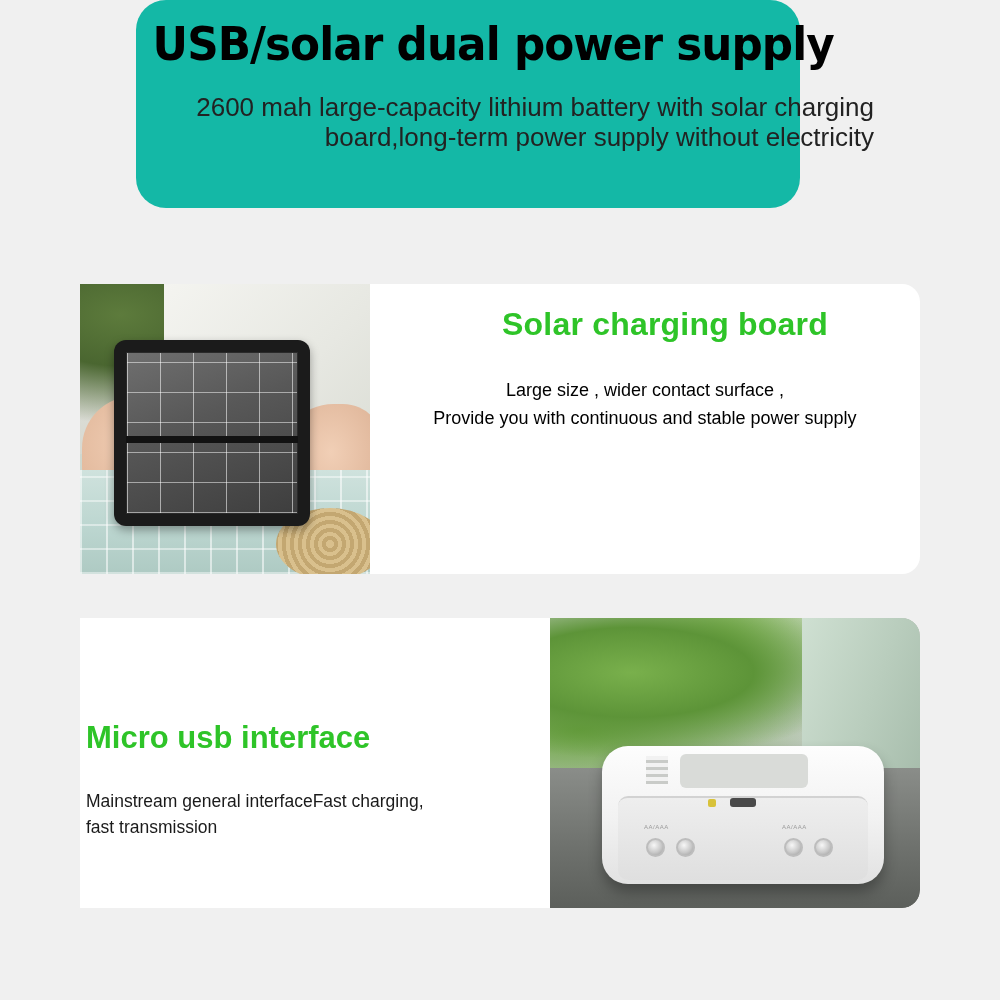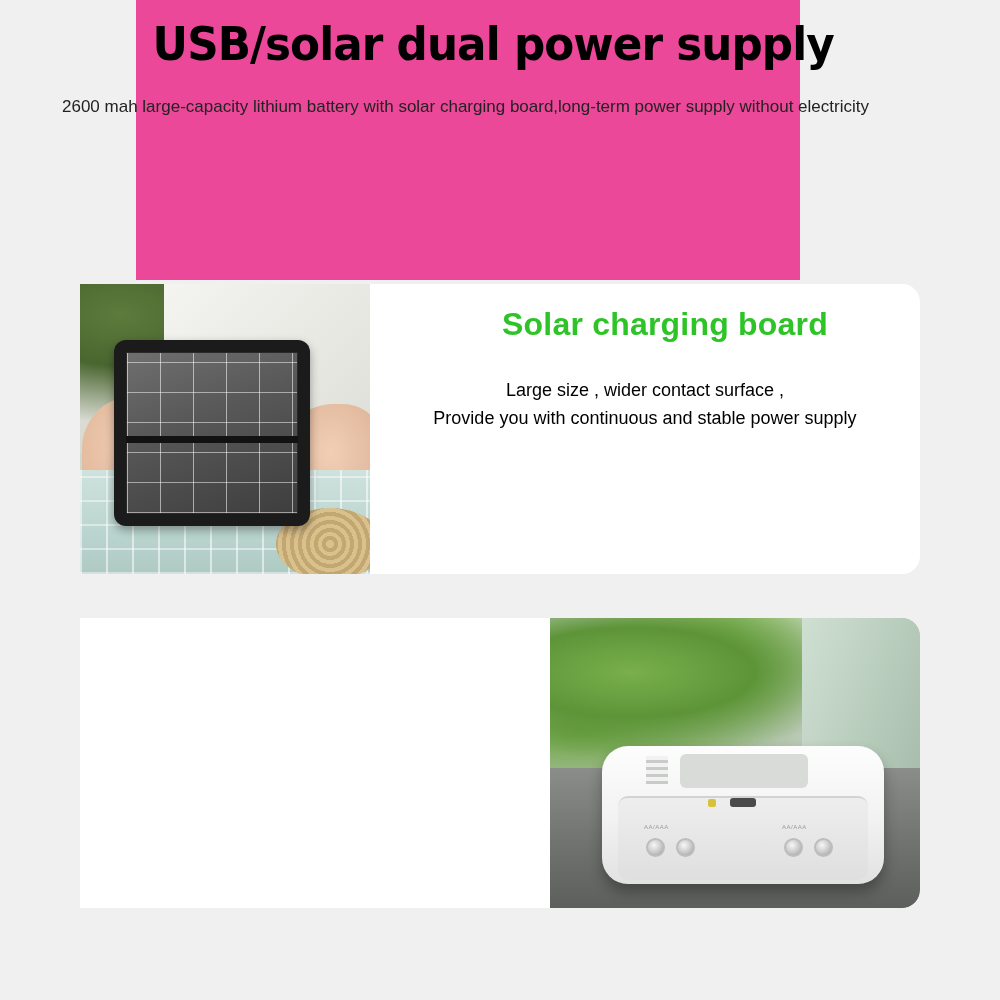--- a/index.html
+++ b/index.html
@@ -14,22 +14,23 @@
     overflow: hidden;
     position: relative;
   }
 
   
   .header-card {
     position: absolute;
     left: 136px;
     top: 0;
     width: 664px;
-    height: 280px;
-    background: #ec4899;
+    height: 208px;
+    background: #14b8a6;
+    border-radius: 30px;
   }
   .main-title {
     position: absolute;
     left: 0;
     top: 18px;
     width: 664px;
     text-align: center;
     font-family: "DejaVu Sans", sans-serif;
     font-weight: bold;
     font-size: 46px;
@@ -38,22 +39,22 @@
     letter-spacing: -1px;
     transform: scaleX(0.95);
     transform-origin: center top;
     white-space: nowrap;
   }
   .sub-title {
     position: absolute;
     left: -74px;
     top: 92px;
     width: 812px;
-    text-align: left;
-    font-size: 17px;
+    text-align: right;
+    font-size: 26px;
     line-height: 30px;
     color: #222222;
   }
 
   
   .section-solar {
     position: absolute;
     left: 80px;
     top: 284px;
     width: 840px;
@@ -348,20 +349,27 @@
       <div>Large size , wider contact surface ,</div>
       <div>Provide you with continuous and stable power supply</div>
     </div>
     <div class="solar-note">
     </div>
   </div>
 </div>
 
 <div class="section-usb">
 
+  <div class="usb-text">
+    <div class="usb-heading">Micro usb interface</div>
+    <div class="usb-body">
+      <div>Mainstream general interfaceFast charging,</div>
+      <div>fast transmission</div>
+    </div>
+  </div>
 
   <div class="usb-photo">
     <div class="plant"></div>
     <div class="vase"></div>
     <div class="desk"></div>
     <div class="device">
       <div class="vent"></div>
       <div class="screen"></div>
       <div class="tray"></div>
       <div class="led"></div>

